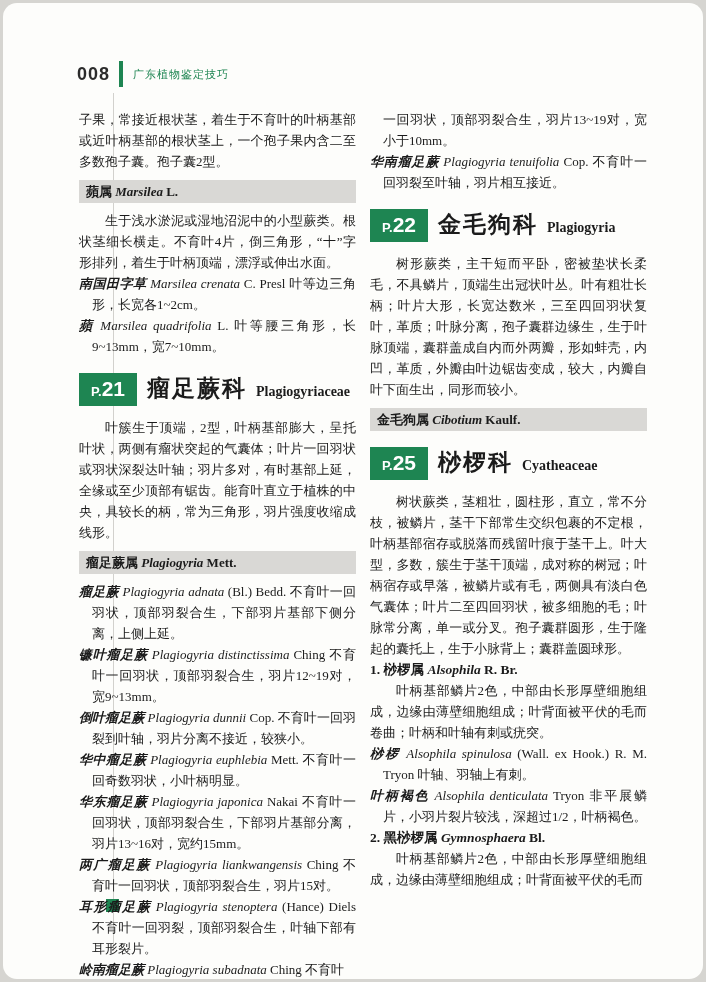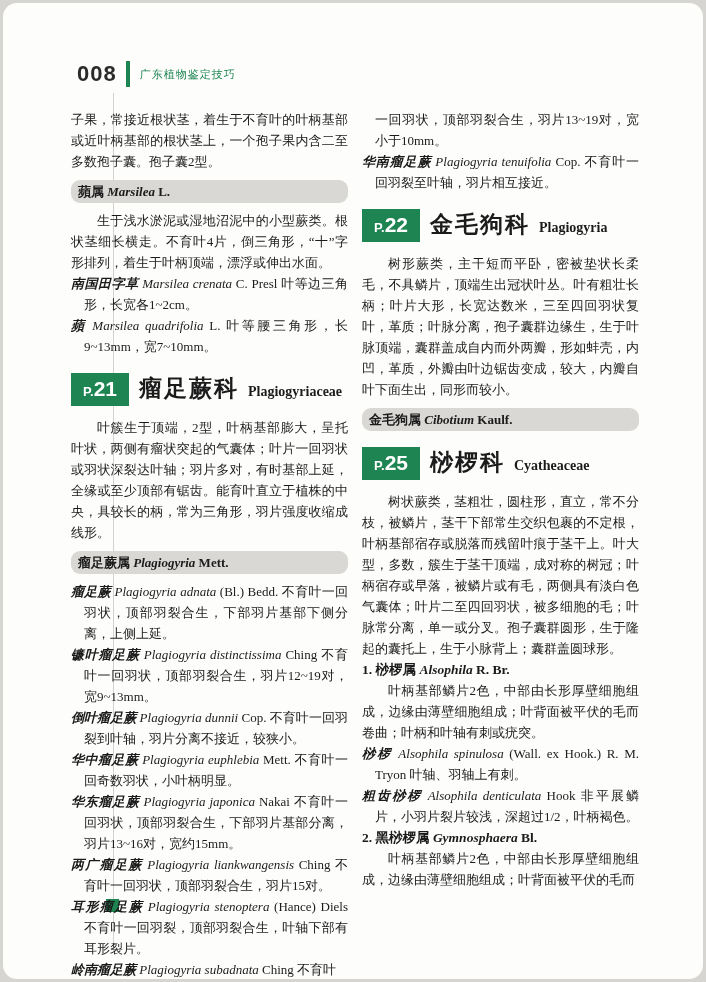--- a/index.html
+++ b/index.html
@@ -14,43 +14,43 @@
   .page {
     position:absolute; inset:3px;
     background:#fdfdfb;
     border-radius:14px;
     overflow:hidden;
   }
   
   .header { position:absolute; top:56px; left:74px; height:30px; display:flex; align-items:center; }
   .page-num {
     font-family:"Liberation Sans", sans-serif;
-    font-size:22px; font-weight:bold; color:#2b2b2b; letter-spacing:1px;
+    font-size:18px; font-weight:bold; color:#2b2b2b; letter-spacing:1px;
   }
   .header-divider { width:4px; height:26px; background:var(--green,#1e8552); margin:0 10px 0 9px; }
   .book-title { font-size:11px; color:var(--green,#1e8552); letter-spacing:1px; }
   
   .margin-rule { position:absolute; left:110px; top:90px; width:1px; height:858px; background:#d2d1cd; z-index:0; }
   .section-square { position:absolute; left:103px; top:896px; width:13px; height:13px; background:var(--green,#1e8552); z-index:0; }
   
-  .columns { position:absolute; left:68px; top:106px; width:568px; display:flex; gap:14px; z-index:1; }
+  .columns { position:absolute; left:76px; top:106px; width:568px; display:flex; gap:14px; z-index:1; }
   .col { width:277px; font-size:13px; line-height:21px; text-align:justify; }
   .col p { margin:0; }
   p.indent { text-indent:2em; }
   p.hang { padding-left:1em; text-indent:-1em; }
   p.hang-cont { padding-left:1em; }
   .sp-cn { font-style:italic; font-weight:bold; }
   .sp-latin { font-style:italic; }
   
   .genus-bar {
     background:var(--bar,#d9d8d5);
     height:23px; line-height:23px;
     padding-left:7px; margin:8px 0 7px;
     font-weight:bold; font-size:13px;
-    white-space:nowrap; overflow:hidden;border-radius:9px;
+    white-space:nowrap; overflow:hidden;
   }
   .genus-bar i { font-style:italic; }
   
   .num-genus { font-weight:bold; font-size:13.5px; margin:10px 0 7px; }
   .num-genus i { font-style:italic; }
   
   .fam { display:flex; align-items:center; margin:16px 0 11px; }
   .fam-box {
     background:var(--green,#1e8552); color:#ffffff;
     width:58px; height:31px; flex:0 0 58px;
@@ -237,23 +237,23 @@
       <p class="indent">叶柄基部鳞片2色，中部由长形厚壁细胞组成，边缘由薄壁细胞组成；叶背面被平伏的毛而卷曲；叶柄和叶轴有刺或疣突。</p>
 
       <p class="hang">
         <span class="sp-cn">桫椤</span>
         <i class="sp-latin">Alsophila spinulosa</i>
         <span>(Wall. ex Hook.) R. M. Tryon</span>
         <span>叶轴、羽轴上有刺。</span>
       </p>
 
       <p class="hang">
-        <span class="sp-cn">粗齿桫椤</span>
+        <span class="sp-cn">叶柄褐色</span>
         <i class="sp-latin">Alsophila denticulata</i>
-        <span>Hook</span>
+        <span>Tryon</span>
         <span>非平展鳞片，小羽片裂片较浅，深超过1/2，叶柄褐色。</span>
       </p>
 
       <p class="num-genus">
         <span>2.</span>
         <span>黑桫椤属</span>
         <i>Gymnosphaera</i>
         <span>Bl.</span>
       </p>
 

